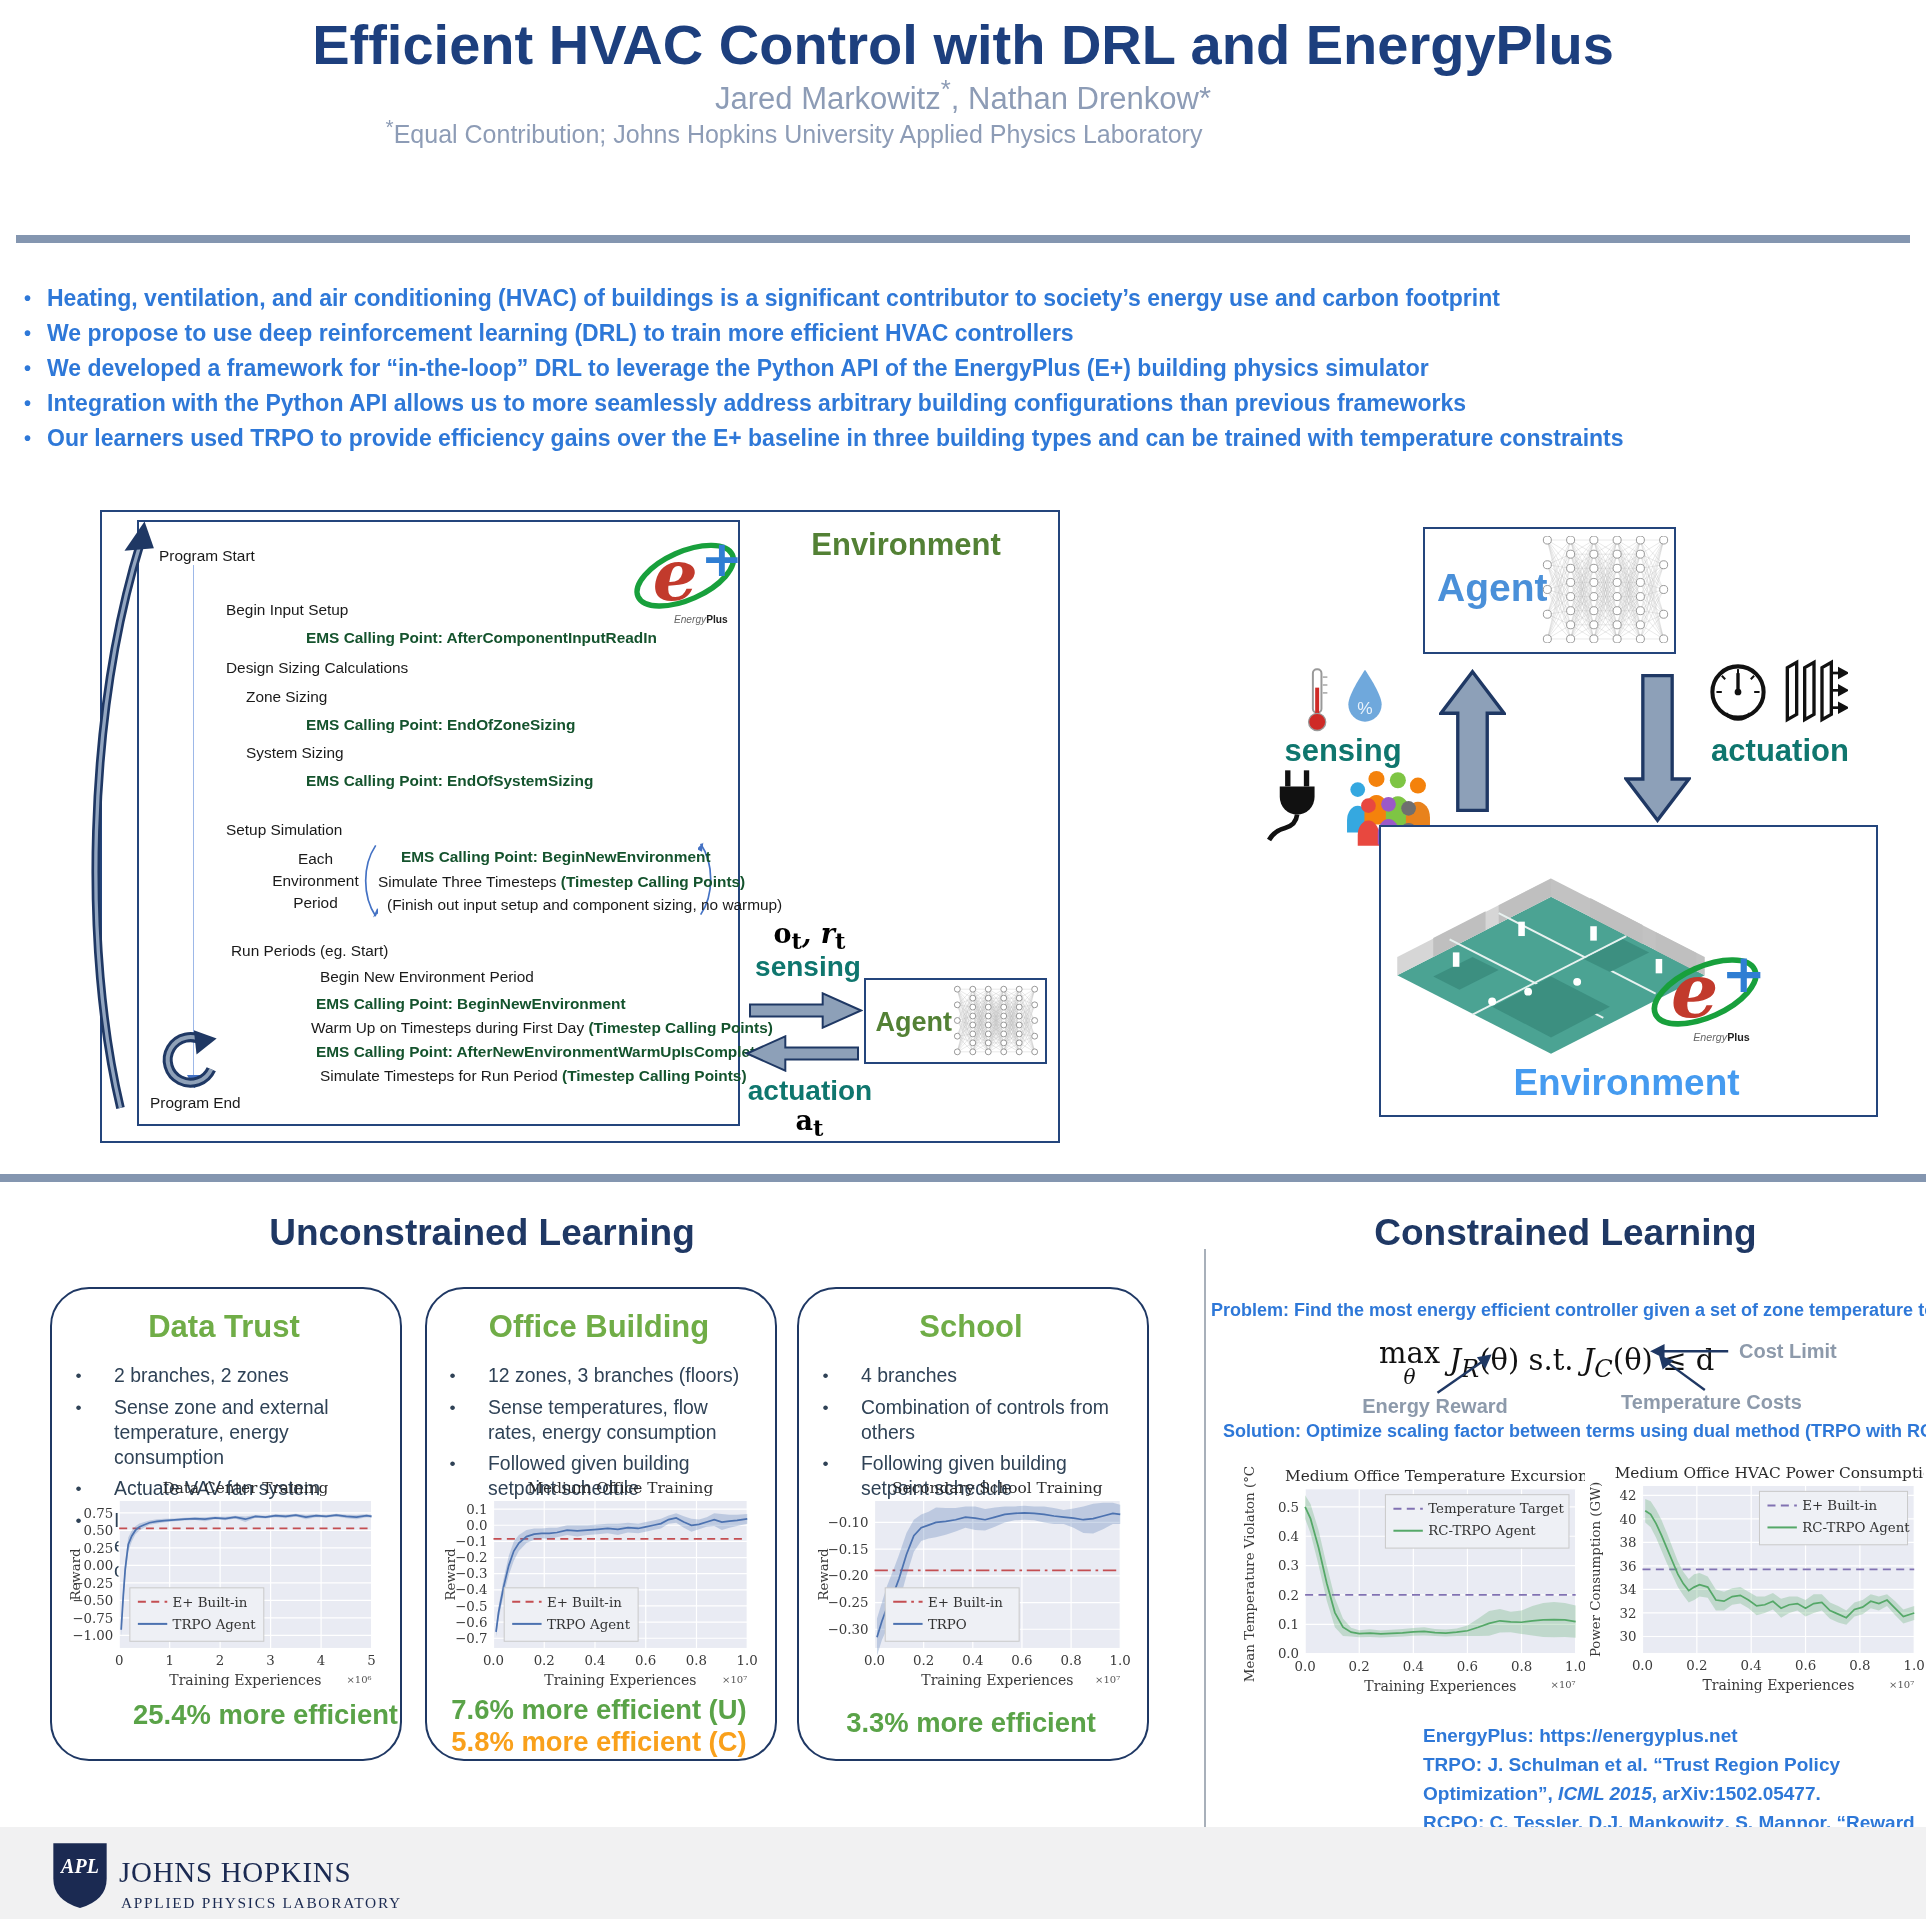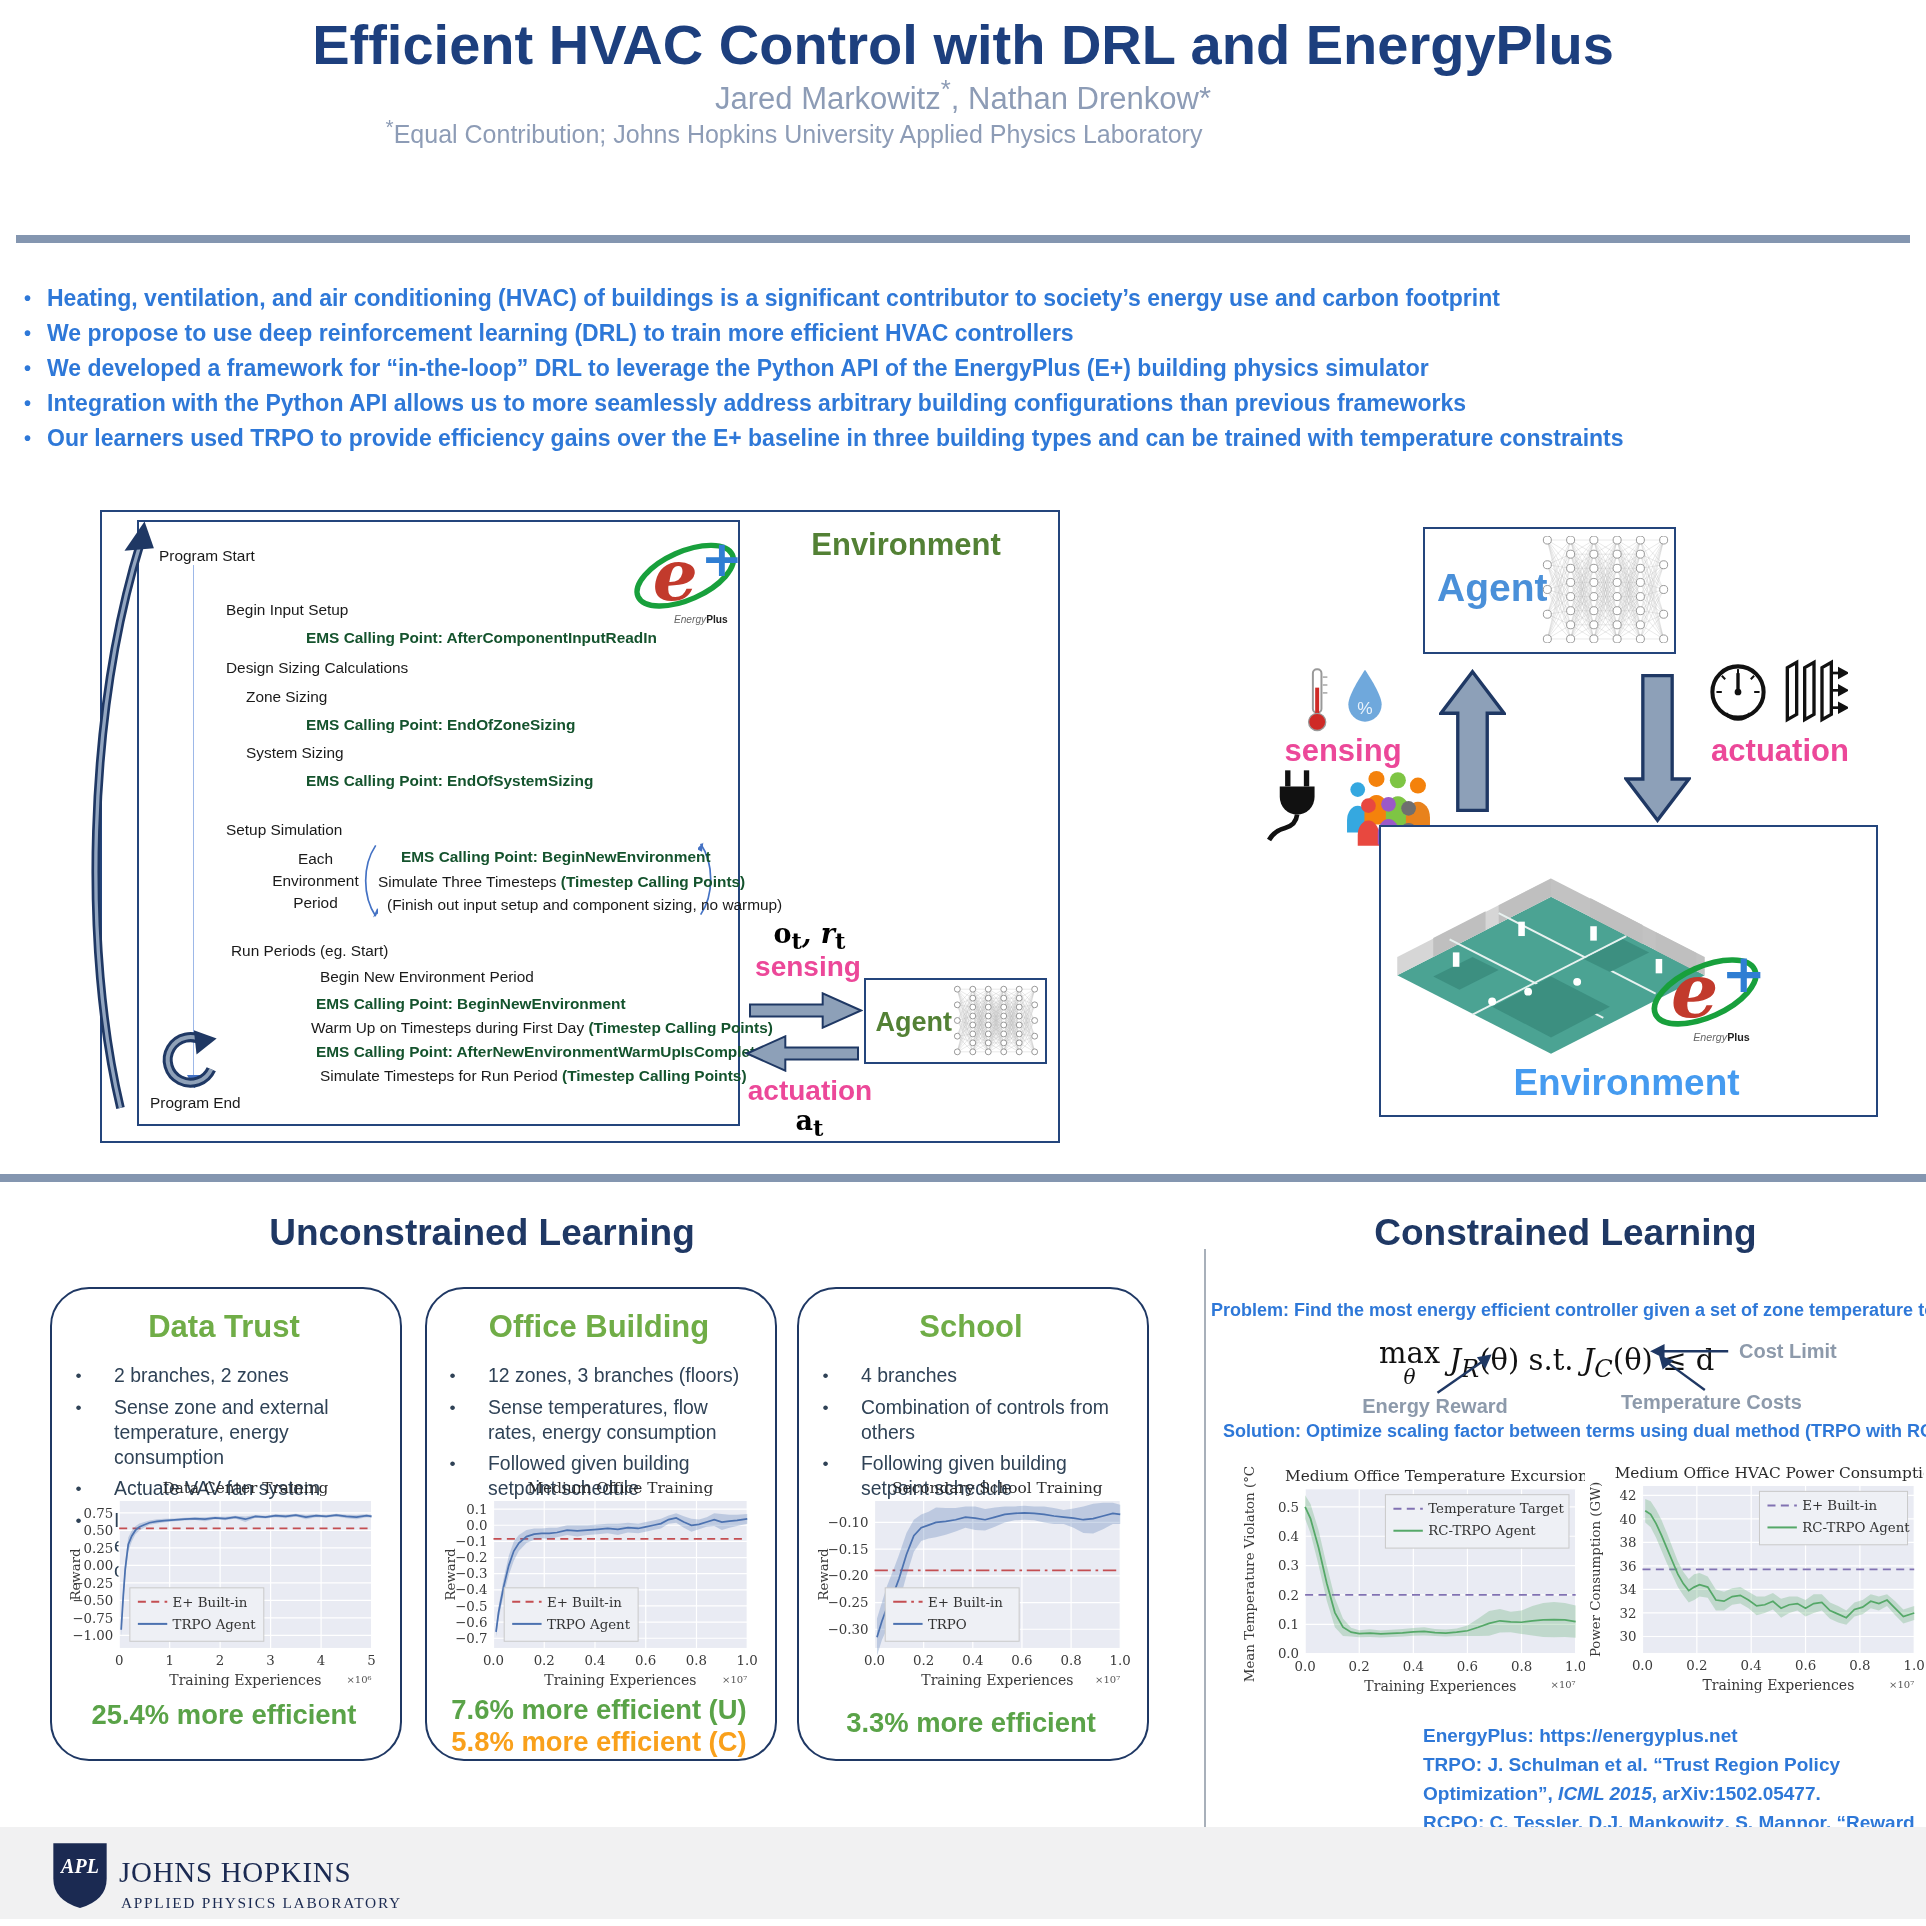--- a/index.html
+++ b/index.html
@@ -18,21 +18,21 @@
   .intro{left:20px;top:286px;width:1893px;list-style:none;margin:0;padding:0;}
   .intro li{position:relative;padding-left:27px;margin-bottom:10px;font-size:23px;
             font-weight:bold;color:#2e78d8;line-height:25px;}
   .intro li:before{content:"•";position:absolute;left:4px;font-size:20px;}
   
   .navybox{border:2px solid #24457c;background:#fff;}
   .flow-row{position:absolute;font-size:15.4px;color:#1a1a1a;white-space:nowrap;}
   .flow-row .red, .redline{color:#14532d;font-weight:bold;}
   .env-period{white-space:pre-line;text-align:center;width:117px;line-height:22px;}
   .greenlab{color:#538135;font-weight:bold;}
-  .graylab{color:#ec4899;font-weight:bold;}
+  .graylab{color:#0f766e;font-weight:bold;}
   .mathser{font-family:"DejaVu Serif",serif;}
   .vline{width:1.3px;background:#9db8e8;}
   
   .sechead{font-size:37px;font-weight:bold;color:#1f3864;}
   .card{position:absolute;border:2px solid #1f3864;border-radius:39px;background:#fff;}
   .cardtitle{font-size:31px;font-weight:bold;color:#70ad47;}
   .cardul{list-style:none;margin:0;padding:0;}
   .cardul li{position:relative;padding-left:48px;margin-bottom:6.7px;font-size:19.4px;
              color:#2f4256;line-height:25px;}
   .cardul li:before{content:"•";position:absolute;left:9.4px;font-size:17.4px;}
@@ -947,21 +947,21 @@
         <text x="267" y="24" font-size="23" font-family="'DejaVu Serif',serif" fill="#2b2b2b" text-anchor="middle">Data Center Training</text>
         <text x="267" y="312" font-size="21" font-family="'DejaVu Serif',serif" fill="#3a3a3a" text-anchor="middle">Training Experiences</text>
         <text x="456" y="308" font-size="15" font-family="'DejaVu Serif',serif" fill="#555" text-anchor="end">×10⁶</text>
         <text x="0" y="0" font-size="20" font-family="'DejaVu Serif',serif" fill="#3a3a3a" text-anchor="middle" transform="translate(20,146) rotate(-90)">Reward</text>
         <rect x="94" y="166" width="200.6" height="80" fill="#eef0f5" stroke="#c9c9c9" stroke-width="1.5"></rect>
         <line x1="106" x2="150" y1="187" y2="187" stroke="#c44e52" stroke-width="3" stroke-dasharray="12,8"></line>
         <text x="158" y="194" font-size="20" font-family="'DejaVu Serif',serif" fill="#333">E+ Built-in</text>
         <line x1="106" x2="150" y1="220" y2="220" stroke="#4c72b0" stroke-width="3" stroke-dasharray=""></line>
         <text x="158" y="227" font-size="20" font-family="'DejaVu Serif',serif" fill="#333">TRPO Agent</text>
       </svg></div>
-  <div class="abs ctr result res-green" style="left:50px;top:1699px;width:348px;">25.4% more efficient</div>
+  <div class="abs ctr result res-green" style="left:50px;top:1699px;width:348px;text-align:right;">25.4% more efficient</div>
 
   <div class="card" style="left:425px;top:1287px;width:348px;height:470px;"></div>
   <div class="abs ctr cardtitle" style="left:425px;top:1309px;width:348px;">Office Building</div>
   <ul class="abs cardul" style="left:440px;top:1363px;width:309px;">
     <li>12 zones, 3 branches (floors)</li>
     <li>Sense temperatures, flow rates, energy consumption</li>
     <li>Followed given building setpoint schedule</li>
   </ul>
   <div class="chart" style="left:441px;top:1477px;width:316px;height:215px;"><svg width="316" height="215" viewBox="0 0 472 322">
         <rect x="78" y="36" width="380" height="220" fill="#e9ebf3"></rect>

